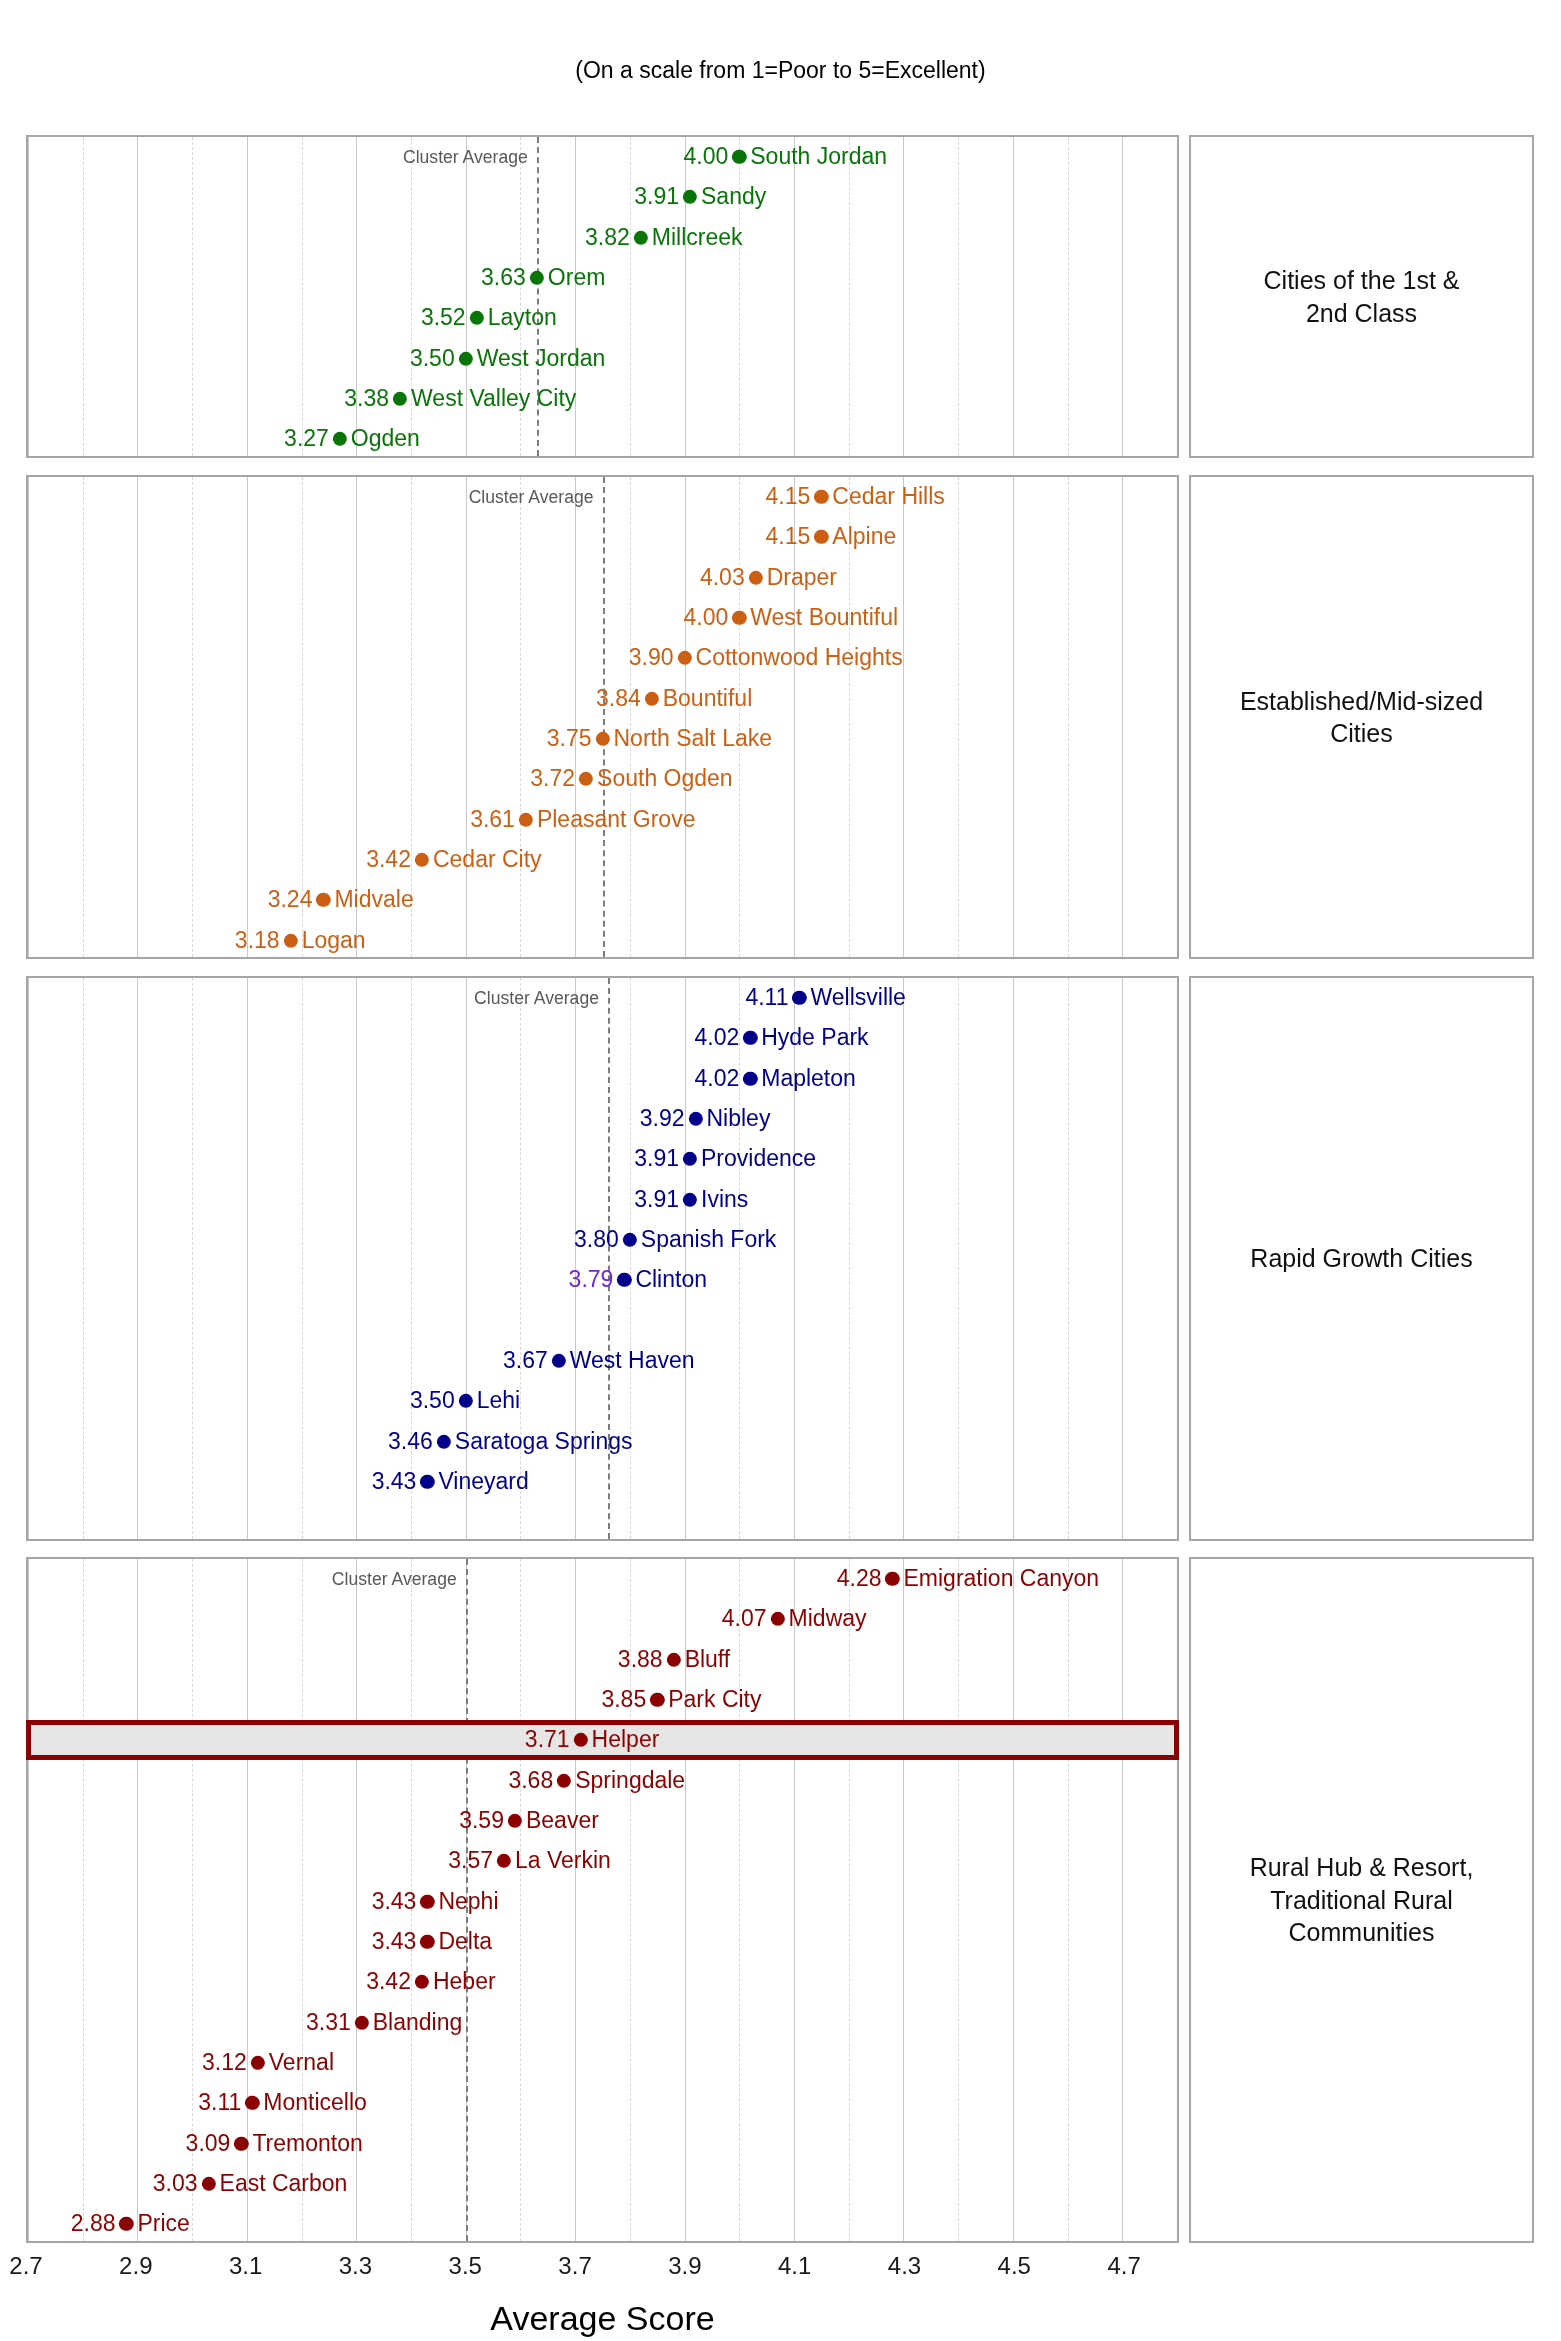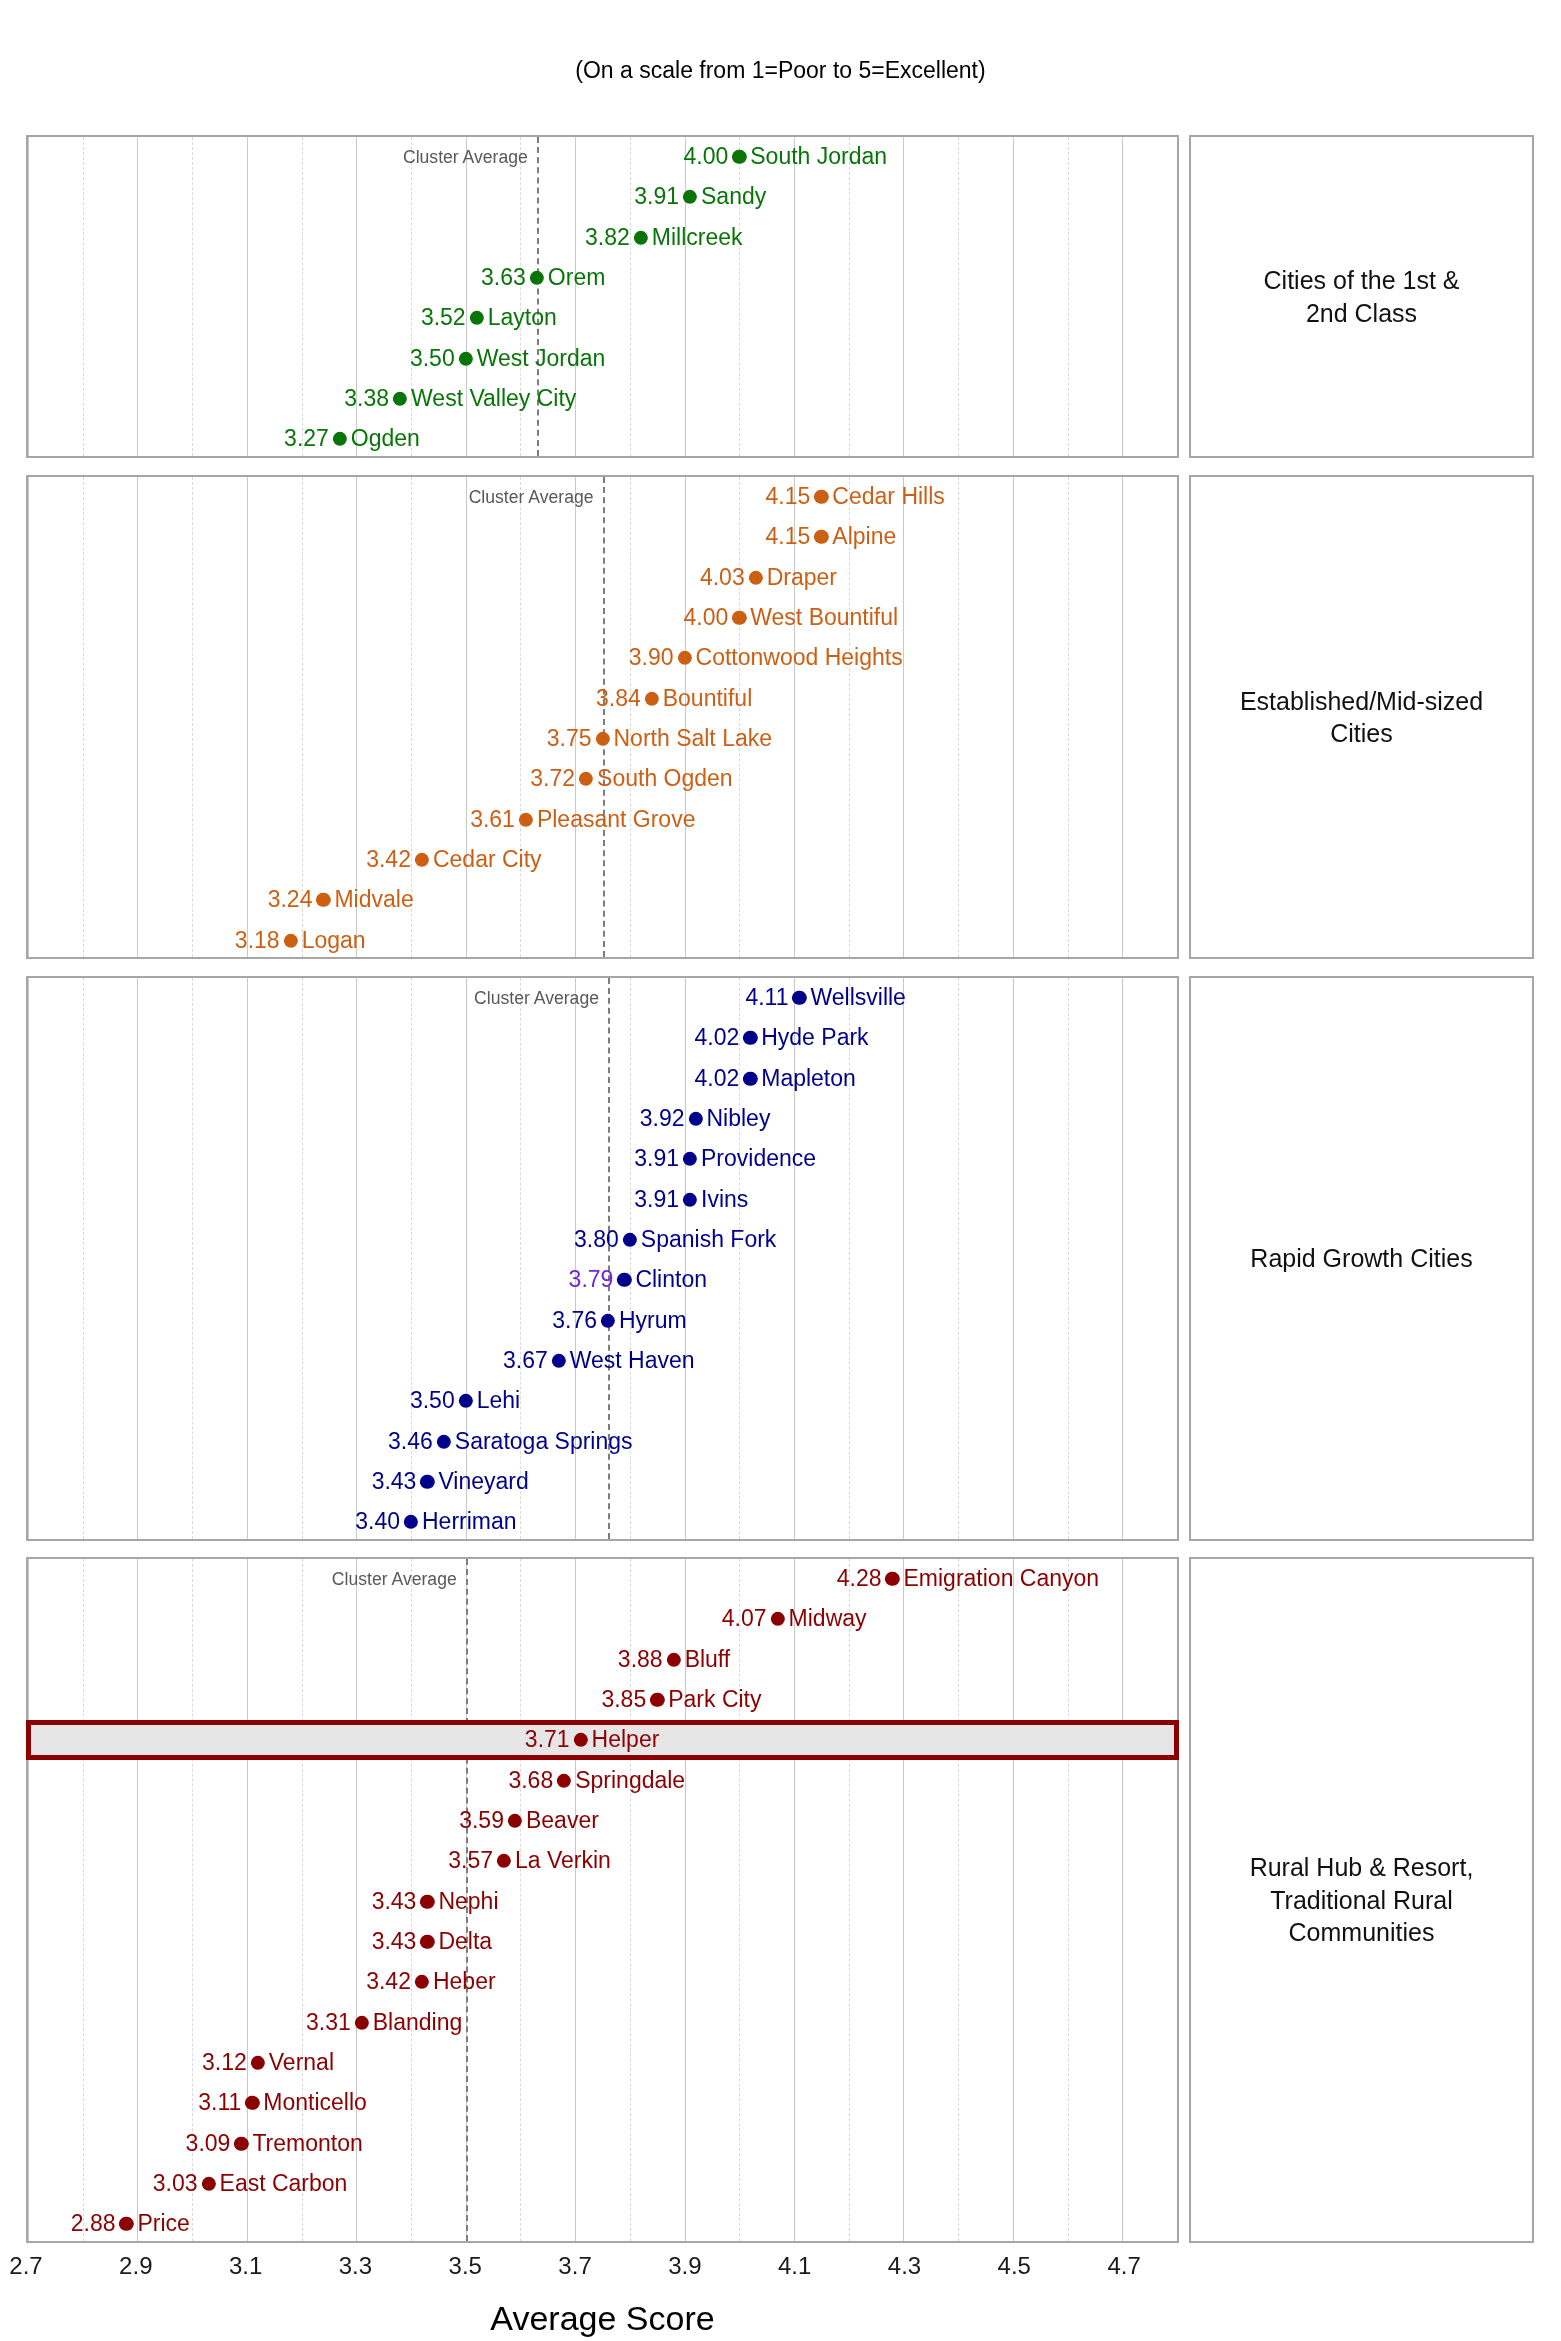--- a/index.html
+++ b/index.html
@@ -300,49 +300,39 @@
         <div class="city-row" style="top: 242px;">
           <span class="city-value" style="left: 52.381%; color: rgb(0, 0, 139);">3.80</span>
           <span class="city-dot" style="left: 52.381%; background: rgb(0, 0, 139);"></span>
           <span class="city-name" style="left: 52.381%; color: rgb(0, 0, 139);">Spanish Fork</span>
         </div>
         <div class="city-row" style="top: 282px;">
           <span class="city-value" style="left: 51.9048%; color: #6d28d9;">3.79</span>
           <span class="city-dot" style="left: 51.9048%; background: rgb(0, 0, 139);"></span>
           <span class="city-name" style="left: 51.9048%; color: rgb(0, 0, 139);">Clinton</span>
         </div>
-        <div class="city-row" style="top: 323px;">
-          <span class="city-value" style="left: 50.4762%; color: rgb(0, 0, 139);">3.76</span>
-          <span class="city-dot" style="left: 50.4762%; background: rgb(0, 0, 139);"></span>
-          <span class="city-name" style="left: 50.4762%; color: rgb(0, 0, 139);">Hyrum</span>
-        </div>
         <div class="city-row" style="top: 363px;">
           <span class="city-value" style="left: 46.1905%; color: rgb(0, 0, 139);">3.67</span>
           <span class="city-dot" style="left: 46.1905%; background: rgb(0, 0, 139);"></span>
           <span class="city-name" style="left: 46.1905%; color: rgb(0, 0, 139);">West Haven</span>
         </div>
         <div class="city-row" style="top: 403px;">
           <span class="city-value" style="left: 38.0952%; color: rgb(0, 0, 139);">3.50</span>
           <span class="city-dot" style="left: 38.0952%; background: rgb(0, 0, 139);"></span>
           <span class="city-name" style="left: 38.0952%; color: rgb(0, 0, 139);">Lehi</span>
         </div>
         <div class="city-row" style="top: 444px;">
           <span class="city-value" style="left: 36.1905%; color: rgb(0, 0, 139);">3.46</span>
           <span class="city-dot" style="left: 36.1905%; background: rgb(0, 0, 139);"></span>
           <span class="city-name" style="left: 36.1905%; color: rgb(0, 0, 139);">Saratoga Springs</span>
         </div>
         <div class="city-row" style="top: 484px;">
           <span class="city-value" style="left: 34.7619%; color: rgb(0, 0, 139);">3.43</span>
           <span class="city-dot" style="left: 34.7619%; background: rgb(0, 0, 139);"></span>
           <span class="city-name" style="left: 34.7619%; color: rgb(0, 0, 139);">Vineyard</span>
-        </div>
-        <div class="city-row" style="top: 524px;">
-          <span class="city-value" style="left: 33.3333%; color: rgb(0, 0, 139);">3.40</span>
-          <span class="city-dot" style="left: 33.3333%; background: rgb(0, 0, 139);"></span>
-          <span class="city-name" style="left: 33.3333%; color: rgb(0, 0, 139);">Herriman</span>
         </div>
       </div>
       <div class="strip" style="top: 976px; height: 565px;">
         <div class="strip-label">
           <div>Rapid Growth Cities</div>
         </div>
       </div>
       <div class="panel" style="top: 1557px; height: 686px;">
         <div class="gridline minor" style="left: 4.7619%;"></div>
         <div class="gridline minor" style="left: 14.2857%;"></div>

